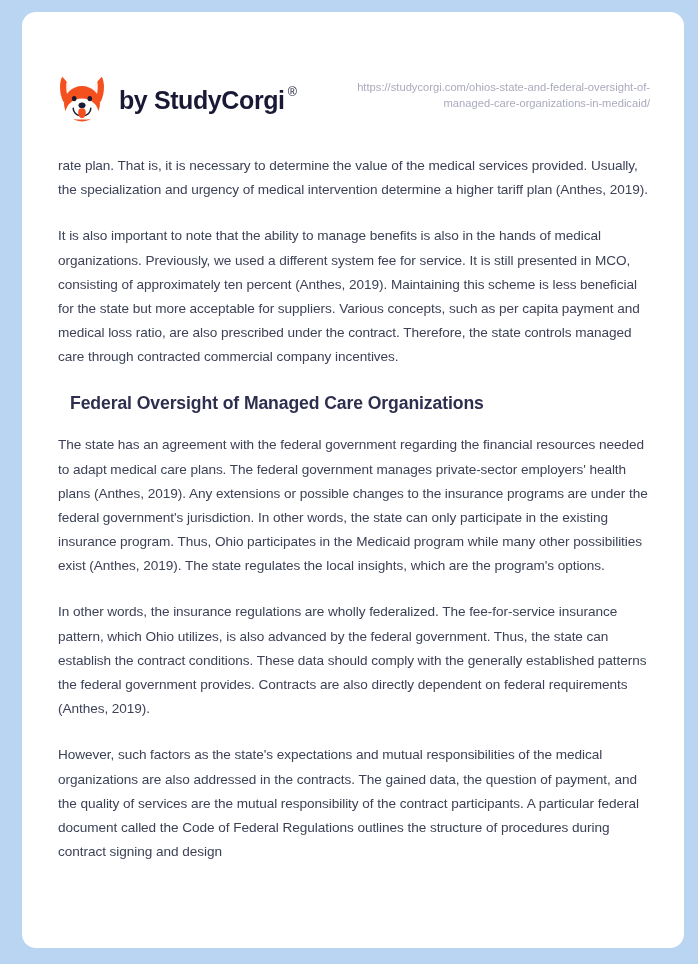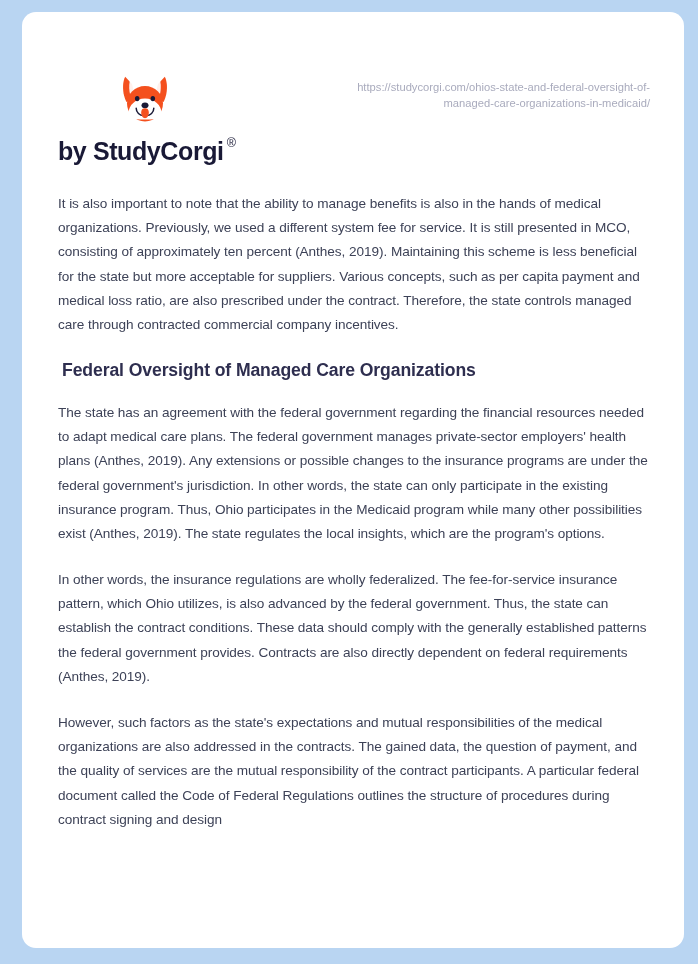--- a/index.html
+++ b/index.html
@@ -33,21 +33,20 @@
     align-items: flex-start;
     justify-content: space-between;
     padding: 50px 34px 0 36px;
   }
 
   .brand {
     display: flex;
     align-items: center;
     gap: 13px;
     padding-top: 12px;
-    flex-direction: column;
   }
 
   .brand-mark {
     width: 48px;
     height: 52px;
     flex: 0 0 auto;
     display: block;
   }
 
   .brand-wordmark {
@@ -101,21 +100,21 @@
     line-height: 1.78;
     margin: 0 0 22px 0;
     letter-spacing: -0.06px;
   }
 
   .section-heading {
     color: #2e2e4f;
     font-size: 17.6px;
     font-weight: bold;
     line-height: 1.3;
-    margin: 4px 0 19px 4px;
+    margin: 4px 0 19px 12px;
     letter-spacing: -0.1px;
   }
 
   .doc-body p.tight-last {
     margin-bottom: 0;
     margin-top: 16px;
   }
 </style>
 </head>
 <body>
@@ -145,20 +144,21 @@
     </div>
 
     <div class="doc-meta">
       <div class="doc-url">https://studycorgi.com/ohios-state-and-federal-oversight-of-managed-care-organizations-in-medicaid/</div>
     </div>
 
   </div>
 
   <div class="doc-body">
 
+    <p>rate plan. That is, it is necessary to determine the value of the medical services provided. Usually, the specialization and urgency of medical intervention determine a higher tariff plan (Anthes, 2019).</p>
 
     <p>It is also important to note that the ability to manage benefits is also in the hands of medical organizations. Previously, we used a different system fee for service. It is still presented in MCO, consisting of approximately ten percent (Anthes, 2019). Maintaining this scheme is less beneficial for the state but more acceptable for suppliers. Various concepts, such as per capita payment and medical loss ratio, are also prescribed under the contract. Therefore, the state controls managed care through contracted commercial company incentives.</p>
 
     <h2 class="section-heading">Federal Oversight of Managed Care Organizations</h2>
 
     <p>The state has an agreement with the federal government regarding the financial resources needed to adapt medical care plans. The federal government manages private-sector employers' health plans (Anthes, 2019). Any extensions or possible changes to the insurance programs are under the federal government's jurisdiction. In other words, the state can only participate in the existing insurance program. Thus, Ohio participates in the Medicaid program while many other possibilities exist (Anthes, 2019). The state regulates the local insights, which are the program's options.</p>
 
     <p>In other words, the insurance regulations are wholly federalized. The fee-for-service insurance pattern, which Ohio utilizes, is also advanced by the federal government. Thus, the state can establish the contract conditions. These data should comply with the generally established patterns the federal government provides. Contracts are also directly dependent on federal requirements (Anthes, 2019).</p>
 
     <p class="tight-last">However, such factors as the state's expectations and mutual responsibilities of the medical organizations are also addressed in the contracts. The gained data, the question of payment, and the quality of services are the mutual responsibility of the contract participants. A particular federal document called the Code of Federal Regulations outlines the structure of procedures during contract signing and design</p>

